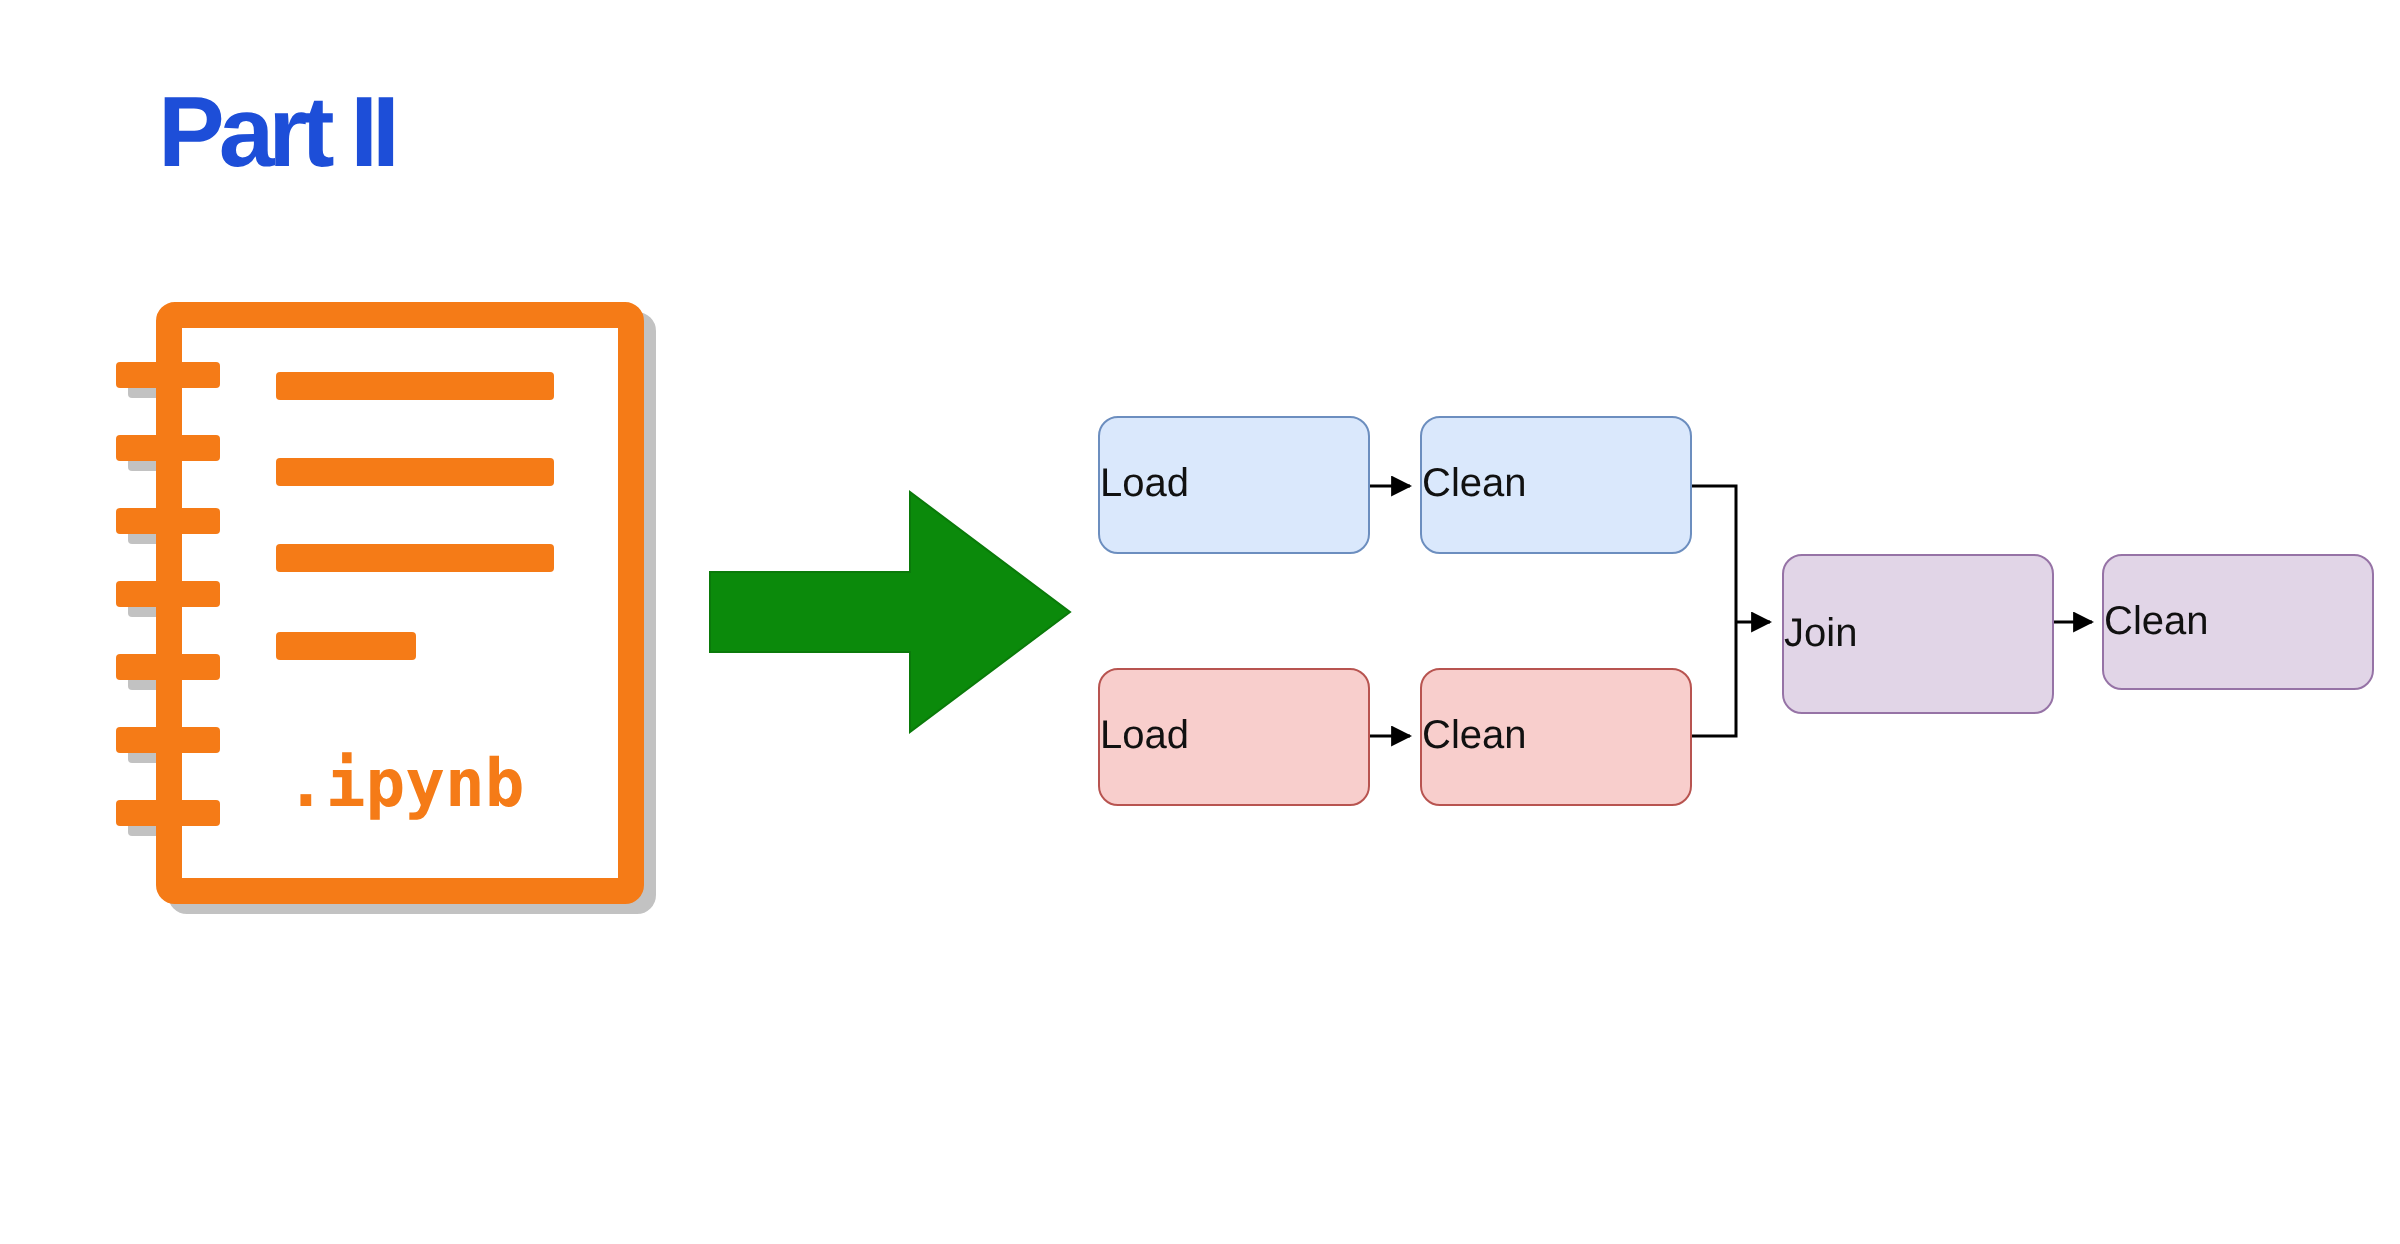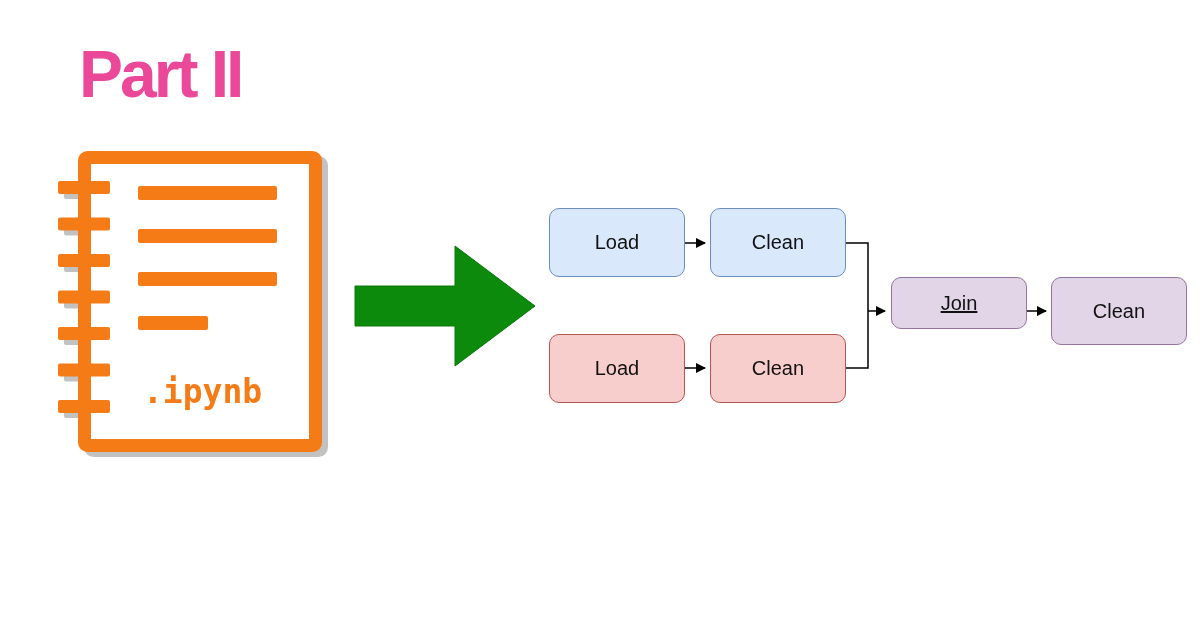--- a/index.html
+++ b/index.html
@@ -12,54 +12,53 @@
     position: relative;
     width: 1200px;
     height: 622px;
     background: #ffffff;
     overflow: hidden;
   }
   .slide-title {
     position: absolute;
     left: 79px;
     top: 41px;
-    font-size: 66px;
+    font-size: 50px;
     font-weight: 700;
     letter-spacing: -3px;
     line-height: 1;
-    color: #ec4899;
+    color: #1d4ed8;
   }
   .diagram-layer {
     position: absolute;
     left: 0;
     top: 0;
     width: 1200px;
     height: 622px;
   }
   .node {
     position: absolute;
     width: 136px;
     height: 69px;
     border-radius: 10px;
     border: 1.5px solid #666;
     box-sizing: border-box;
     display: flex;
     align-items: center;
-    justify-content: center;
     font-size: 20px;
     color: #111111;
   }
   .node.blue   { background: #dae8fc; border-color: #6c8ebf; }
   .node.pink   { background: #f8cecc; border-color: #b85450; }
   .node.purple { background: #e1d5e7; border-color: #9673a6; }
   #node-load-top     { left: 549px;  top: 208px; }
   #node-clean-top    { left: 710px;  top: 208px; }
   #node-load-bottom  { left: 549px;  top: 334px; }
   #node-clean-bottom { left: 710px;  top: 334px; }
-  #node-join         { left: 891px;  top: 277px; height: 52px; text-decoration: underline; }
+  #node-join         { left: 891px;  top: 277px; height: 80px; }
   #node-plot         { left: 1051px; top: 277px; height: 68px; }
   .ipynb-label {
     font-family: "DejaVu Sans Mono", "Liberation Mono", monospace;
     font-weight: 700;
   }
 </style>
 </head>
 <body>
 
 <div class="slide">

